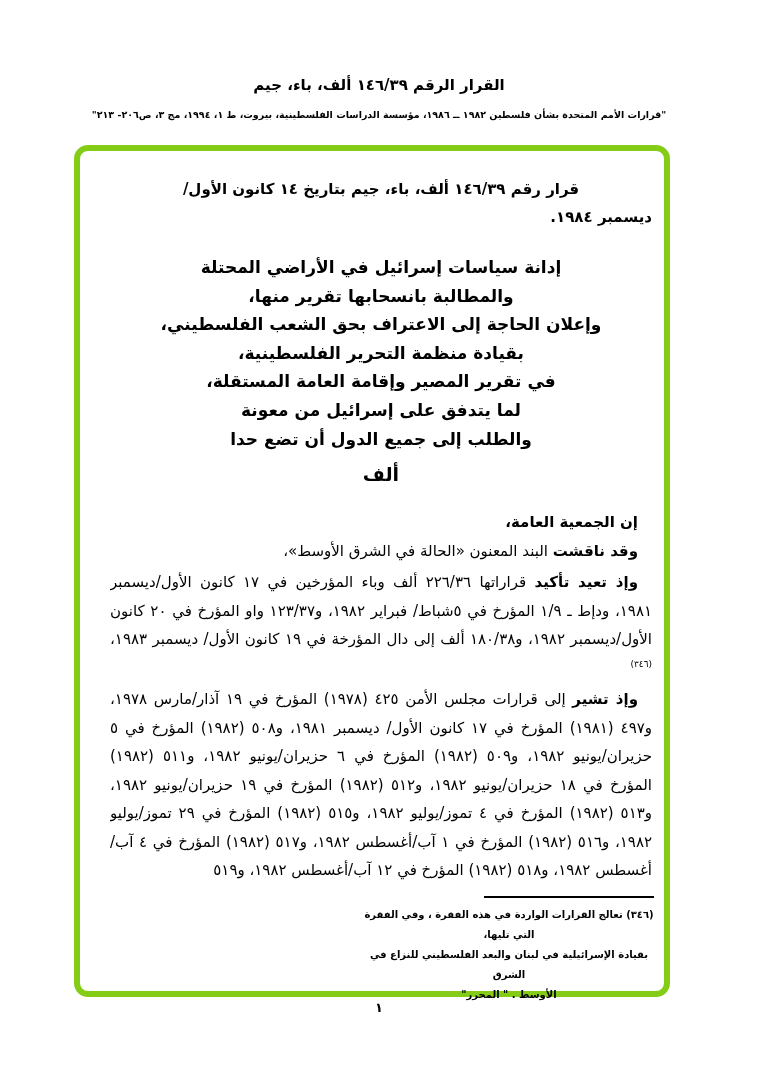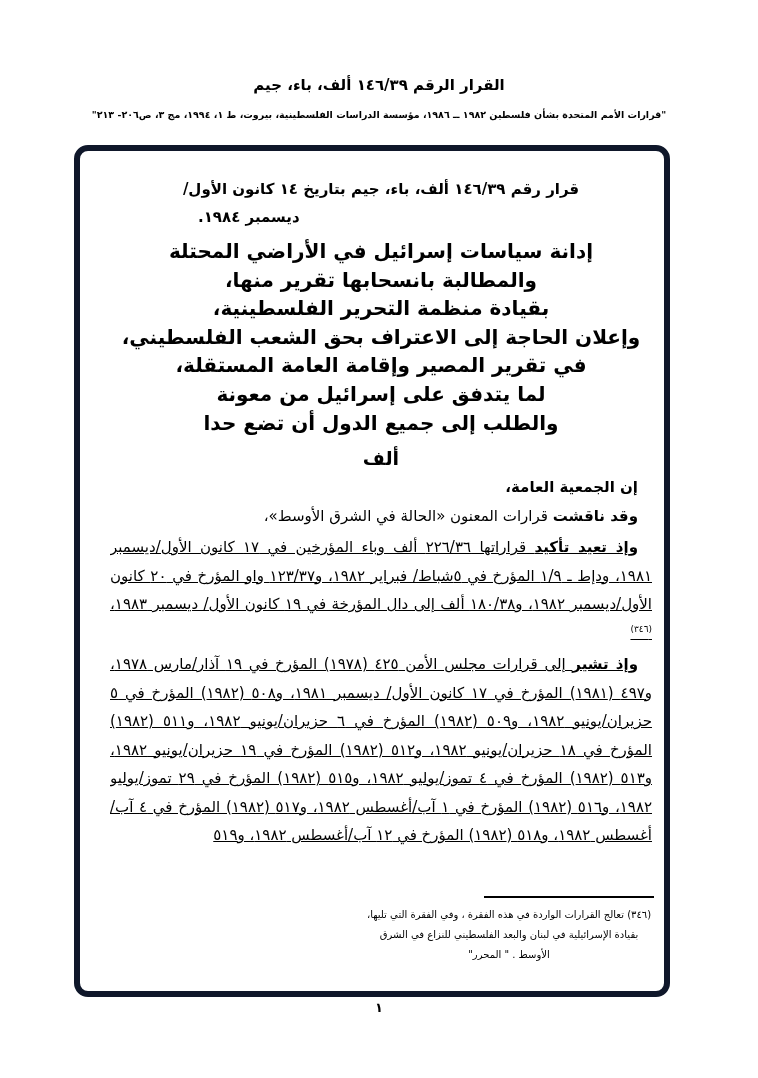--- a/index.html
+++ b/index.html
@@ -36,85 +36,85 @@
     text-align: center;
     font-size: 9.5px;
     font-weight: bold;
   }
   .green-box {
     position: absolute;
     top: 145px;
     left: 74px;
     width: 596px;
     height: 852px;
-    border: 6px solid #0f172a;
+    border: 6px solid #84cc16;
     border-radius: 14px;
     box-sizing: border-box;
   }
   .box-inner {
     position: absolute;
     top: 0; bottom: 0; left: 0; right: 0;
     padding: 24px 12px 0 30px;
     box-sizing: border-box;
   }
   .res-heading {
     font-size: 15px;
     font-weight: bold;
     line-height: 28px;
   }
   .rh-line1 { text-align: center; }
-  .rh-line2 { text-align: left; padding-left: 88px; }
+  .rh-line2 { text-align: right; padding-left: 88px; }
   .intro {
-    margin-top: 6px;
+    margin-top: 22px;
     text-align: center;
-    font-size: 20px;
+    font-size: 17px;
     font-weight: bold;
     line-height: 28.6px;
   }
   .section-label {
     margin-top: 7px;
     text-align: center;
     font-size: 19px;
     font-weight: bold;
     line-height: 28px;
   }
   .body-text {
-    margin-top: 1px;
+    margin-top: 20px;
     font-size: 15px;
     line-height: 28.5px;
     text-align: justify;
     max-height: 420px;
     overflow: hidden;
   }
   .body-text p {
     margin: 0;
     text-indent: 14px;
   }
-  .body-text p.gap { margin-top: 3px; text-decoration: underline; }
+  .body-text p.gap { margin-top: 3px; }
   .lead { font-weight: bold; }
   sup.fnref {
     font-size: 9px;
     vertical-align: super;
     line-height: 0;
   }
   .footnote-sep {
     position: absolute;
     top: 745px;
     right: 10px;
     width: 170px;
     border-top: 2px solid #000;
   }
   .footnote {
     position: absolute;
     top: 754px;
     right: 4px;
     width: 302px;
     text-align: center;
     font-size: 10px;
-    font-weight: normal;
+    font-weight: bold;
     line-height: 20px;
   }
   .page-number {
     position: absolute;
     top: 1000px;
     left: 0; right: 0;
     text-align: center;
     font-size: 13px;
     font-weight: bold;
   }
@@ -132,32 +132,32 @@
     <div class="box-inner">
 
       <div class="res-heading">
         <div class="rh-line1">قرار رقم ١٤٦/٣٩ ألف، باء، جيم بتاريخ ١٤ كانون الأول/</div>
         <div class="rh-line2">ديسمبر ١٩٨٤.</div>
       </div>
 
       <div class="intro">
         <div>إدانة سياسات إسرائيل في الأراضي المحتلة</div>
         <div>والمطالبة بانسحابها تقرير منها،</div>
+        <div>وإعلان الحاجة إلى الاعتراف بحق الشعب الفلسطيني،</div>
         <div>بقيادة منظمة التحرير الفلسطينية،</div>
-        <div>وإعلان الحاجة إلى الاعتراف بحق الشعب الفلسطيني،</div>
         <div>في تقرير المصير وإقامة العامة المستقلة،</div>
         <div>لما يتدفق على إسرائيل من معونة</div>
         <div>والطلب إلى جميع الدول أن تضع حدا</div>
       </div>
 
       <div class="section-label">ألف</div>
 
       <div class="body-text">
         <p><span class="lead">إن الجمعية العامة،</span><span></span></p>
-        <p><span class="lead">وقد ناقشت</span><span> قرارات المعنون «الحالة في الشرق الأوسط»،</span></p>
+        <p><span class="lead">وقد ناقشت</span><span> البند المعنون «الحالة في الشرق الأوسط»،</span></p>
         <p class="gap"><span class="lead">وإذ تعيد تأكيد</span><span> قراراتها ٢٢٦/٣٦ ألف وباء المؤرخين في ١٧ كانون الأول/ديسمبر ١٩٨١، ودإط ـ ١/٩ المؤرخ في ٥شباط/ فبراير ١٩٨٢، و١٢٣/٣٧ واو المؤرخ في ٢٠ كانون الأول/ديسمبر ١٩٨٢، و١٨٠/٣٨ ألف إلى دال المؤرخة في ١٩ كانون الأول/ ديسمبر ١٩٨٣،</span><sup class="fnref">(٣٤٦)</sup></p>
         <p class="gap"><span class="lead">وإذ تشير</span><span> إلى قرارات مجلس الأمن ٤٢٥ (١٩٧٨) المؤرخ في ١٩ آذار/مارس ١٩٧٨، و٤٩٧ (١٩٨١) المؤرخ في ١٧ كانون الأول/ ديسمبر ١٩٨١، و٥٠٨ (١٩٨٢) المؤرخ في ٥ حزيران/يونيو ١٩٨٢، و٥٠٩ (١٩٨٢) المؤرخ في ٦ حزيران/يونيو ١٩٨٢، و٥١١ (١٩٨٢) المؤرخ في ١٨ حزيران/يونيو ١٩٨٢، و٥١٢ (١٩٨٢) المؤرخ في ١٩ حزيران/يونيو ١٩٨٢، و٥١٣ (١٩٨٢) المؤرخ في ٤ تموز/يوليو ١٩٨٢، و٥١٥ (١٩٨٢) المؤرخ في ٢٩ تموز/يوليو ١٩٨٢، و٥١٦ (١٩٨٢) المؤرخ في ١ آب/أغسطس ١٩٨٢، و٥١٧ (١٩٨٢) المؤرخ في ٤ آب/أغسطس ١٩٨٢، و٥١٨ (١٩٨٢) المؤرخ في ١٢ آب/أغسطس ١٩٨٢، و٥١٩</span></p>
       </div>
 
       <div class="footnote-sep"></div>
 
       <div class="footnote">
         <div>(٣٤٦) تعالج القرارات الواردة في هذه الفقرة ، وفي الفقرة التي تليها،</div>
         <div>بقيادة الإسرائيلية في لبنان والبعد الفلسطيني للنزاع في الشرق</div>
         <div>الأوسط . " المحرر"</div>

